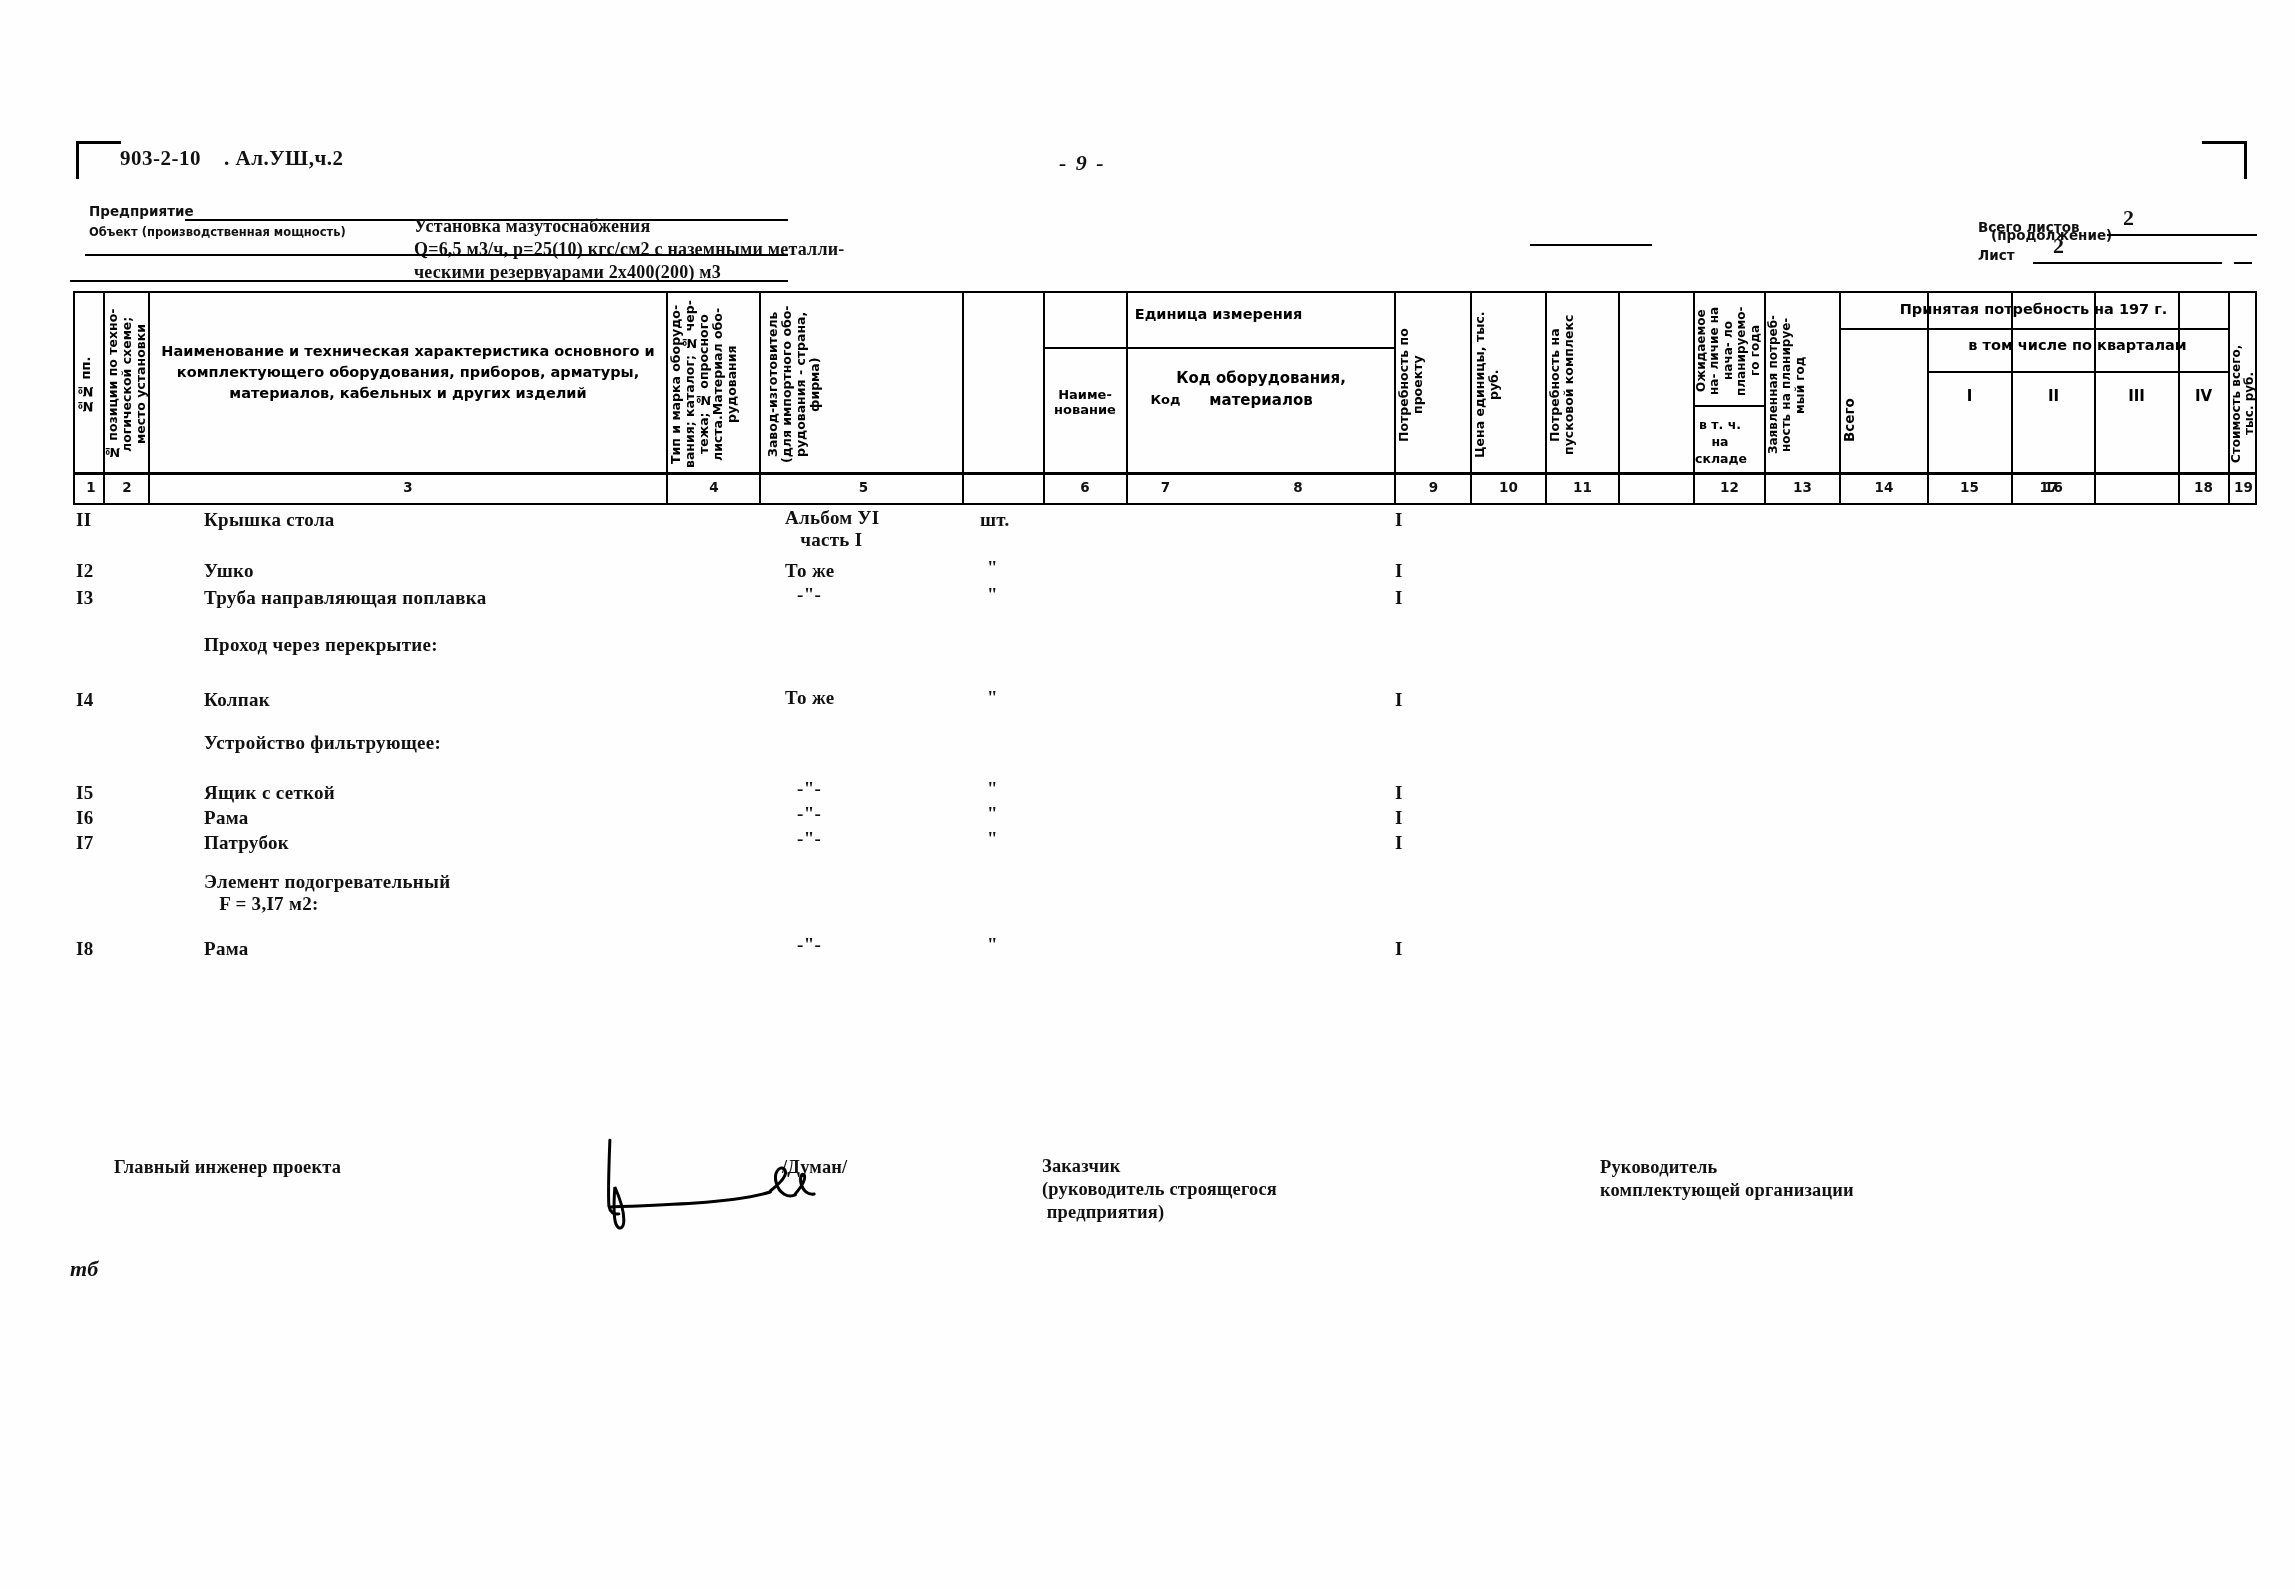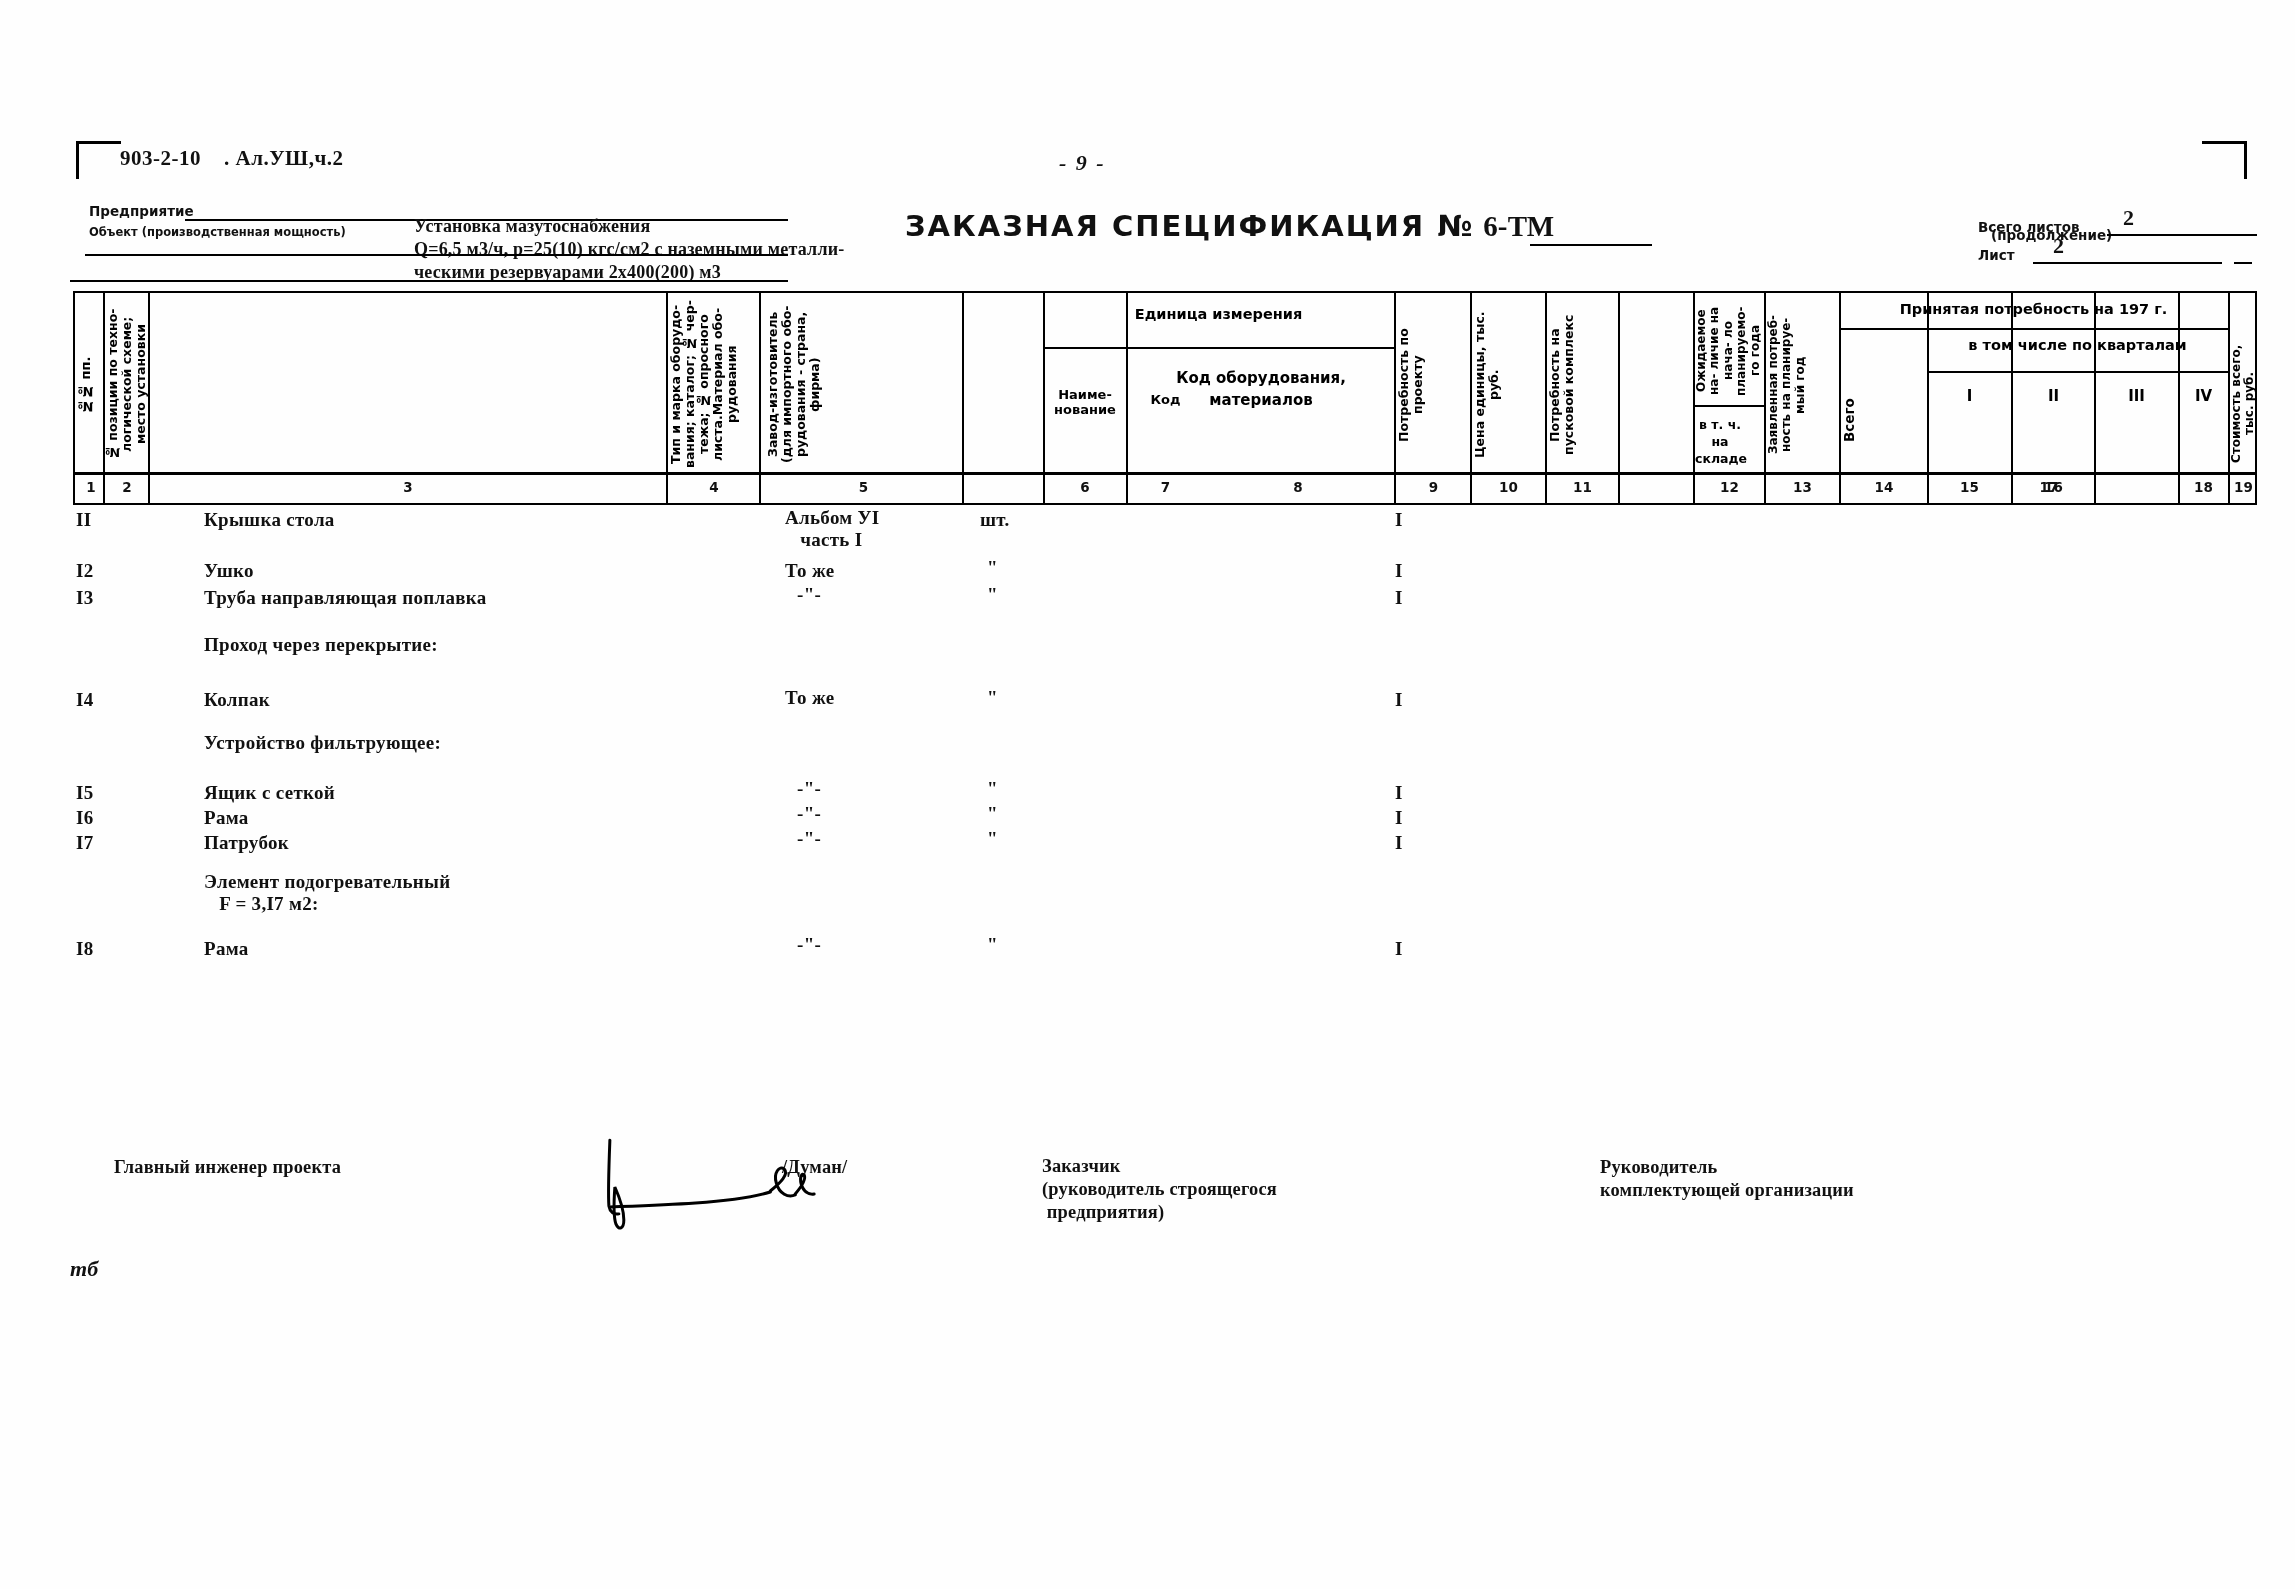--- a/index.html
+++ b/index.html
@@ -86,23 +86,20 @@
   <div id="label-enterprise">Предприятие</div>
   <div id="rule-enterprise"></div>
 
   <div id="label-object">Объект (производственная мощность)</div>
   <div id="object-value" class="tw">Установка мазутоснабжения
 Q=6,5 м3/ч, р=25(10) кгс/см2 с наземными металли-
 ческими резервуарами 2х400(200) м3</div>
   <div id="rule-object1"></div>
   <div id="rule-object2"></div>
 
-  <div id="doc-title" class="stamp">
-    <span>ЗАКАЗНАЯ СПЕЦИФИКАЦИЯ №</span><span id="title-num" class="tw">6-ТМ</span>
-  </div>
   <div id="rule-title"></div>
 
   <div id="cont-note">(продолжение)</div>
   <div id="label-sheets">Всего листов</div>
   <div id="val-sheets" class="tw">2</div>
   <div id="rule-sheets"></div>
   <div id="label-sheet">Лист</div>
   <div id="val-sheet" class="tw">2</div>
   <div id="rule-sheet"></div>
   <div id="rule-sheet-dash"></div>
@@ -136,20 +133,24 @@
 
     <div class="hdr" style="left:968px;width:351px;top:13px;font-size:14.5px">Единица
 измерения</div>
     <div class="hdr" style="left:1764px;width:389px;top:8px;font-size:14.5px">Принятая потребность на 197     г.</div>
     <div class="hdr" style="left:1852px;width:301px;top:44px;font-size:14.5px">в том числе по кварталам</div>
 
     <div class="hdr vert" style="left:4px;width:24px;top:10px;height:164px;font-size:13px">№№ пп.</div>
     <div class="hdr vert" style="left:31px;width:42px;top:7px;height:169px;font-size:12.5px">№ позиции по техно-
 логической схеме;
 место установки</div>
+    <div class="hdr" style="left:76px;width:514px;top:48px;font-size:14.5px;line-height:1.45">Наименование и техническая характеристика
+основного и комплектующего оборудования,
+приборов, арматуры, материалов, кабельных
+и других изделий</div>
     <div class="hdr vert" style="left:594px;width:90px;top:7px;height:169px;font-size:12.5px">Тип и марка оборудо-
 вания; каталог; № чер-
 тежа; № опросного
 листа.Материал обо-
 рудования</div>
     <div class="hdr vert" style="left:691px;width:75px;top:7px;height:169px;font-size:12.5px">Завод-изготовитель
 (для импортного обо-
 рудования - страна,
 фирма)</div>
     <div class="hdr" style="left:970px;width:80px;top:95px;font-size:13px">Наиме-

